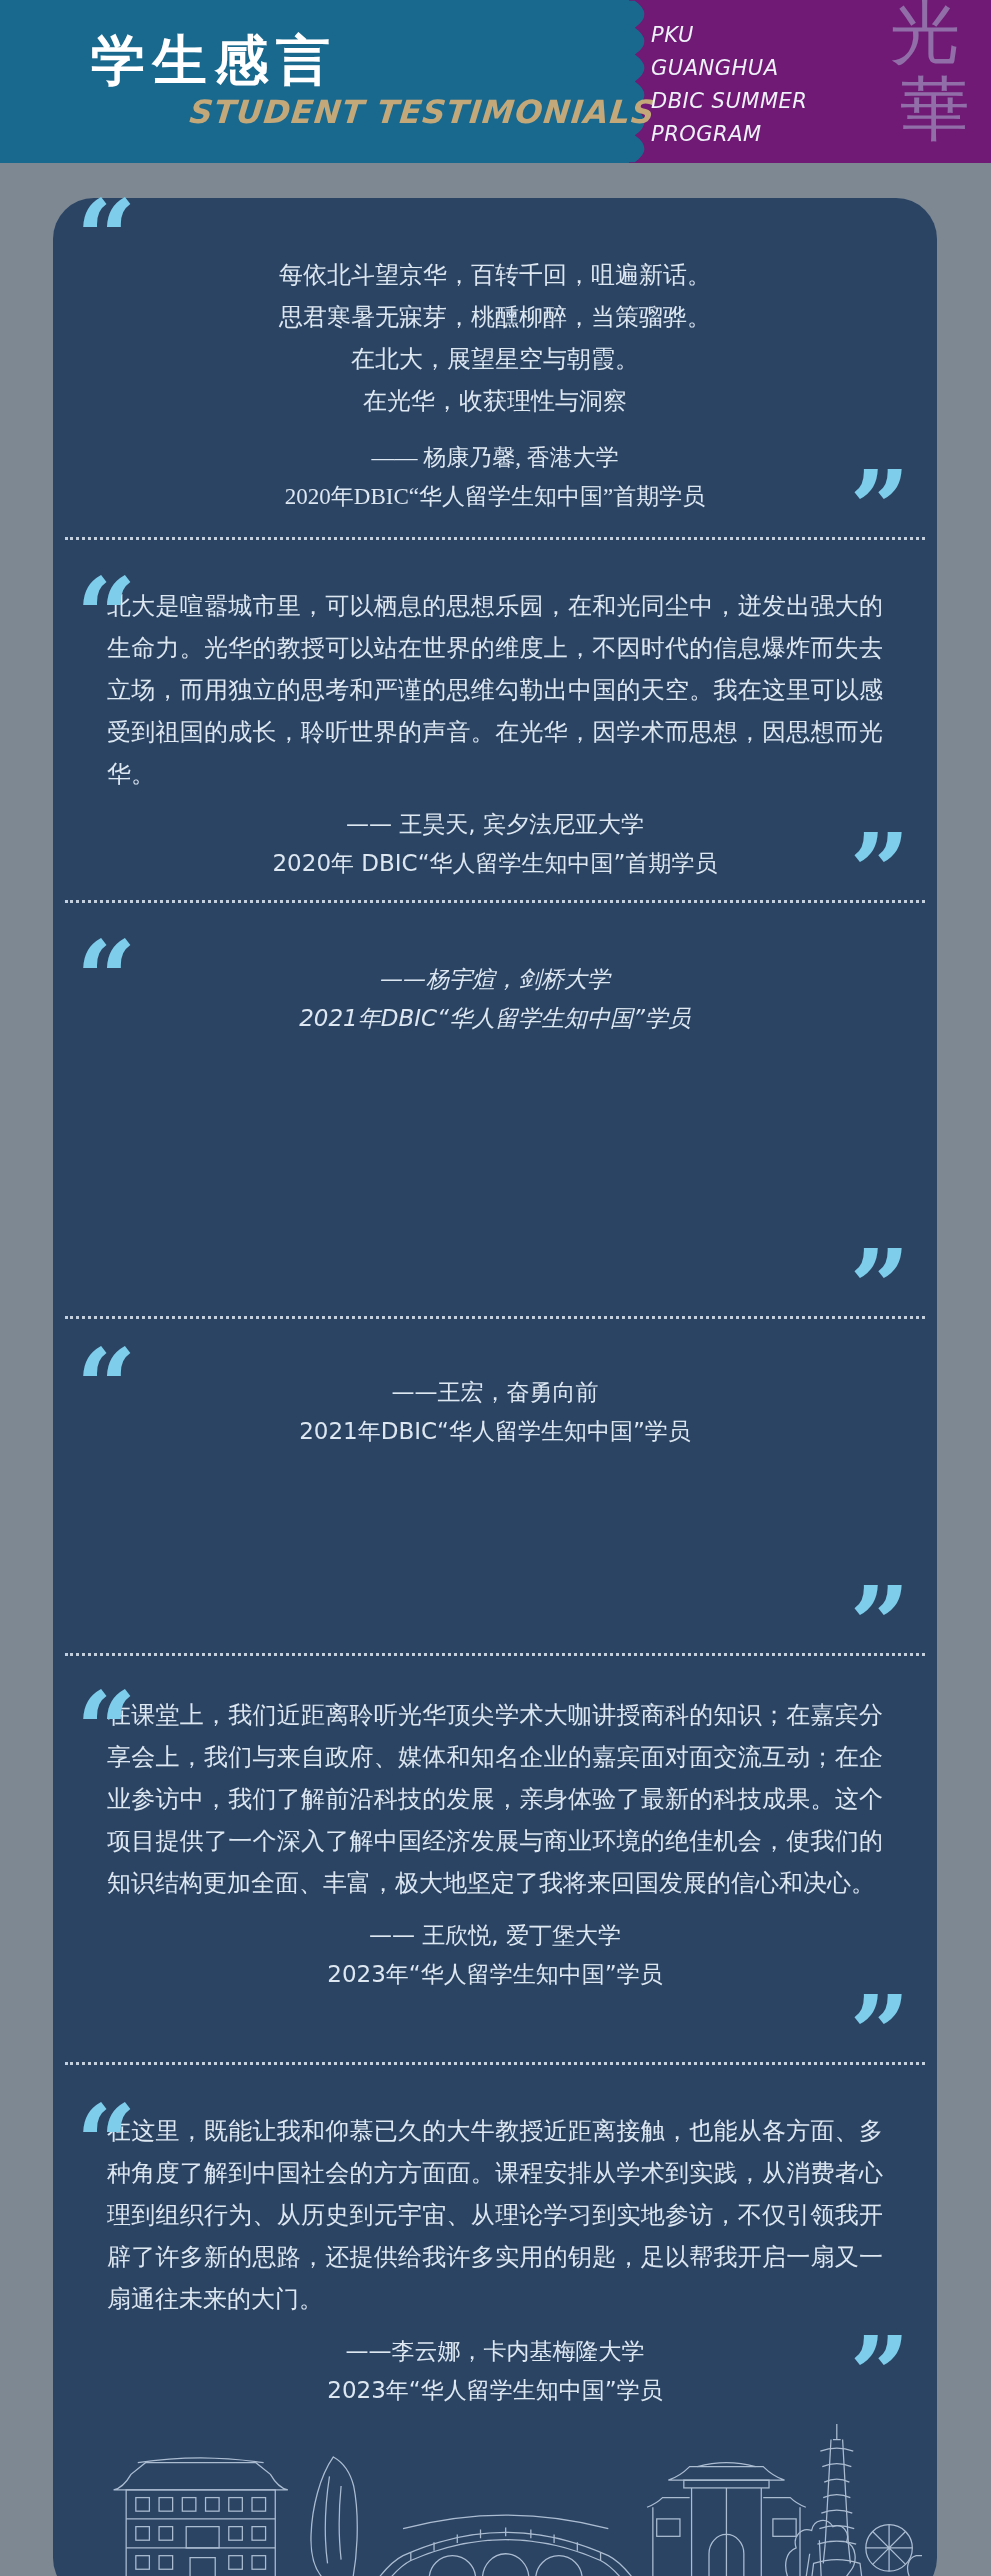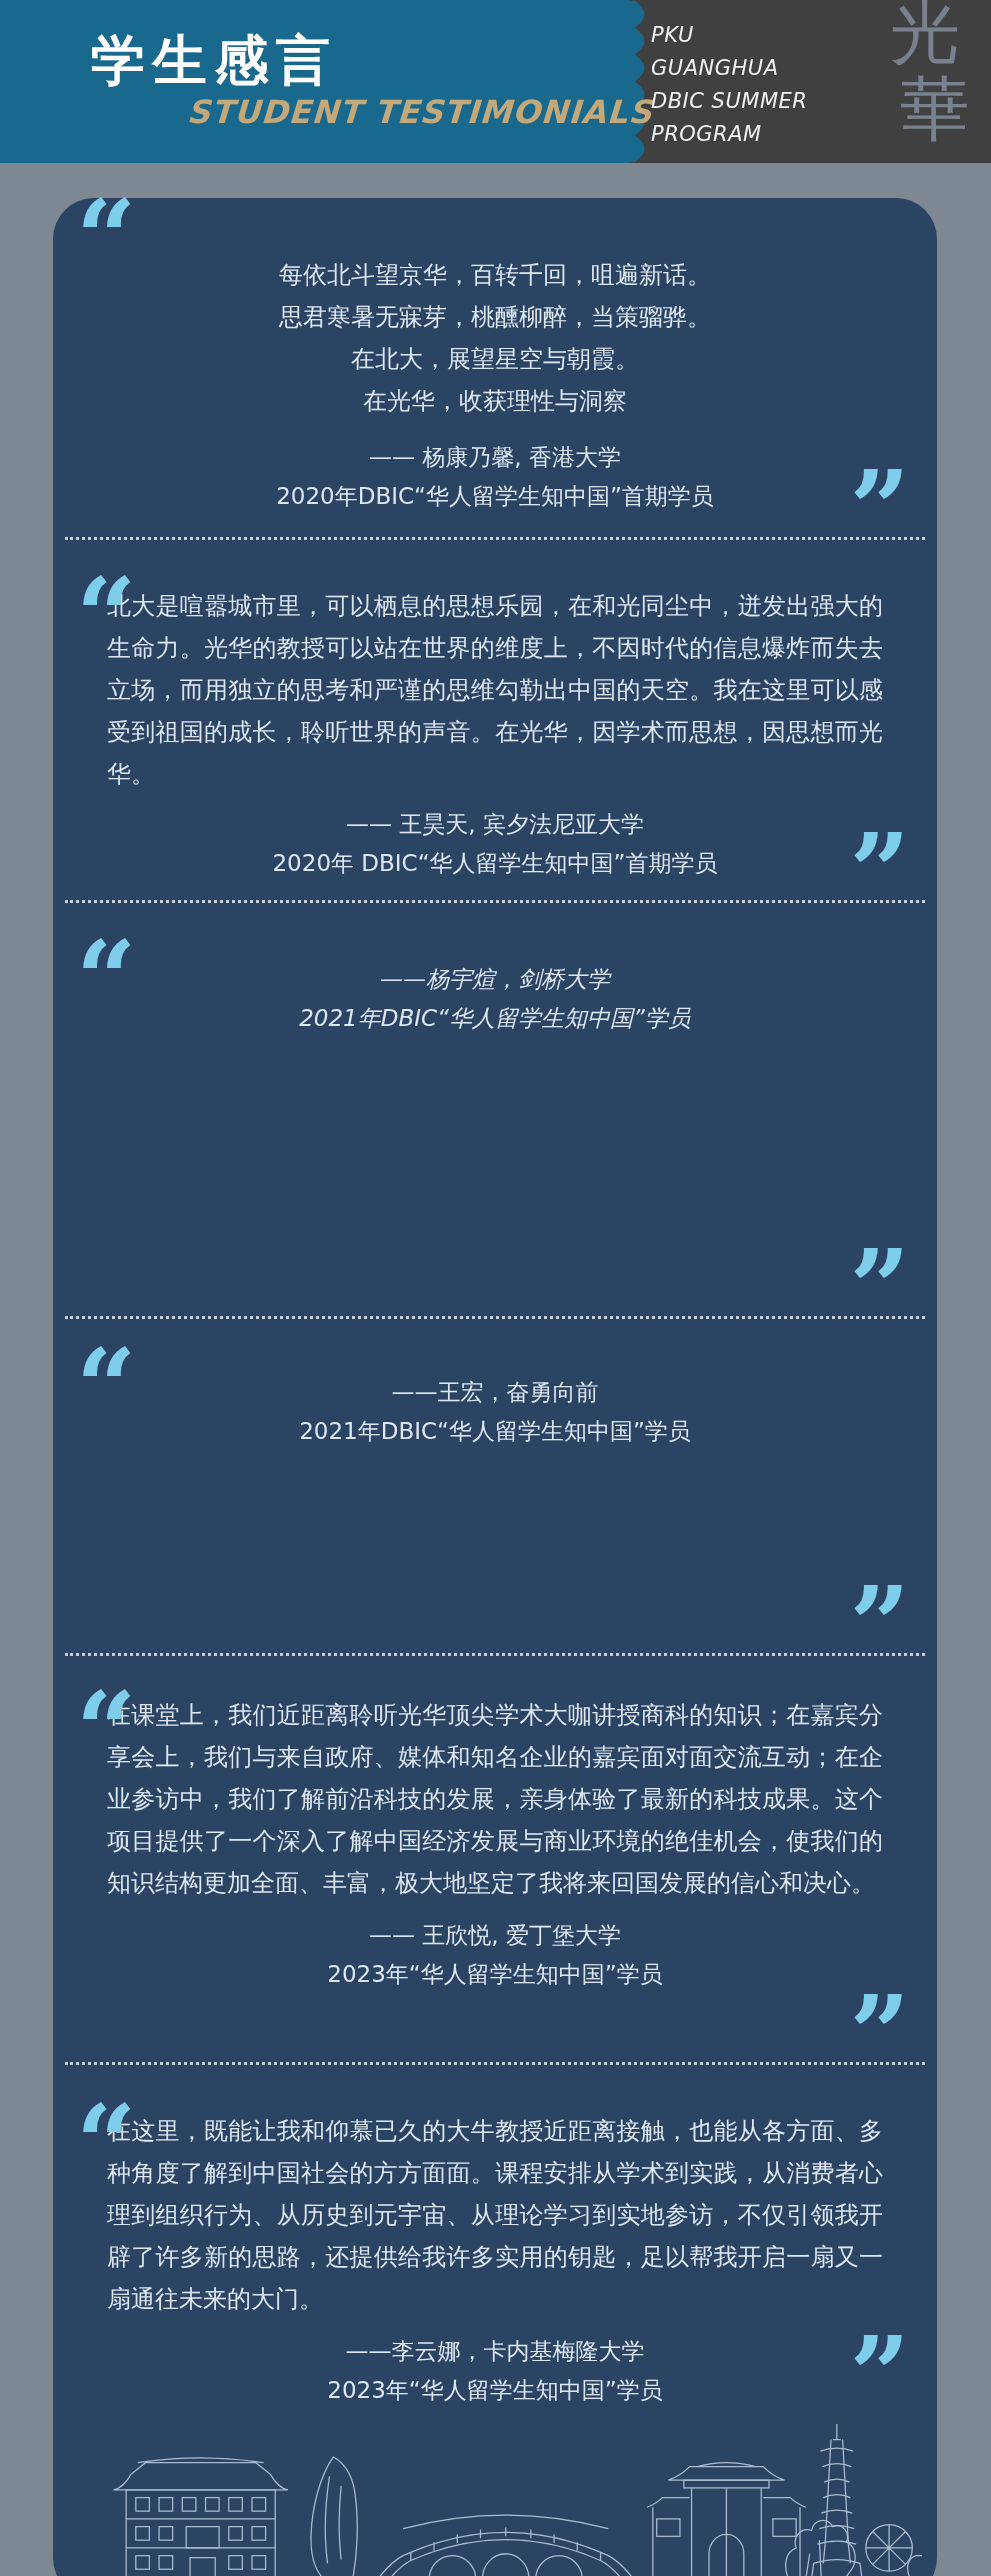--- a/index.html
+++ b/index.html
@@ -3,21 +3,21 @@
 <meta charset="utf-8">
 <style>
   html,body{margin:0;padding:0;}
   body{
     width:991px;height:2576px;position:relative;overflow:hidden;
     background:#7d8893;
     font-family:"DejaVu Sans",sans-serif;
     -webkit-font-smoothing:antialiased;
   }
   
-  .header{position:absolute;top:0;left:0;width:991px;height:163px;background:#404040;}
+  .header{position:absolute;top:0;left:0;width:991px;height:163px;background:#701a75;}
   .header .teal{position:absolute;left:0;top:0;width:629px;height:163px;background:#19698f;}
   .header .scallop{position:absolute;left:629px;top:0;height:163px;width:25px;}
   .title-zh{
     position:absolute;left:91px;top:25px;font-family:"DejaVu Serif",serif;
     font-size:54px;font-weight:600;color:#ffffff;letter-spacing:7.7px;white-space:nowrap;
   }
   .title-en{
     position:absolute;left:190px;top:93px;font-size:32px;font-weight:bold;font-style:italic;
     color:#c3a87a;letter-spacing:1px;white-space:nowrap;transform:skewX(-6deg);
   }
@@ -41,21 +41,21 @@
     position:absolute;font-family:"DejaVu Serif",serif;font-weight:bold;
     font-size:105px;line-height:105px;color:#7ecdeb;pointer-events:none;
   }
   .openq{left:23px;}
   .closeq{right:27px;bottom:-25px;height:105px;}
   .poem{ text-align:center;font-size:24px;line-height:42px;color:#dde7f1;}
   .poem.tight div{line-height:39px;}
   .para{ margin:0;font-size:24px;line-height:42px;color:#dde7f1;text-align:justify;}
   .attrib{text-align:center;font-size:23px;line-height:39px;color:#dde7f1;}
   
-  #s1{height:339px;padding-top:56px;} #s1 .openq{top:-11.6px;} #s1 .attrib{margin-top:15.5px;}
+  #s1{height:339px;padding-top:56px;} #s1 .openq{top:-11.6px;} #s1 .attrib{margin-top:15.5px;font-family:Liberation Serif, serif;}
   #s2{height:363px;padding-top:48px;} #s2 .openq{top:27px;}  #s2 .attrib{margin-top:9.7px;}
   #s3{height:416px;padding-top:46px;} #s3 .openq{top:27px;}  #s3 .attrib{margin-top:13.6px;font-style:italic;}
   #s4{height:337px;padding-top:43px;} #s4 .openq{top:19.4px;}  #s4 .attrib{margin-top:13.6px;}
   #s5{height:409px;padding-top:41px;} #s5 .openq{top:25px;}  #s5 .attrib{margin-top:11.6px;}
   #s6{height:341px;padding-top:48px;} #s6 .openq{top:29px;}  #s6 .attrib{margin-top:11.6px;}
   
   .skyline{position:relative;height:194px;}
   .skyline svg{position:absolute;left:17.4px;bottom:13.6px;}
 </style>
 </head>

